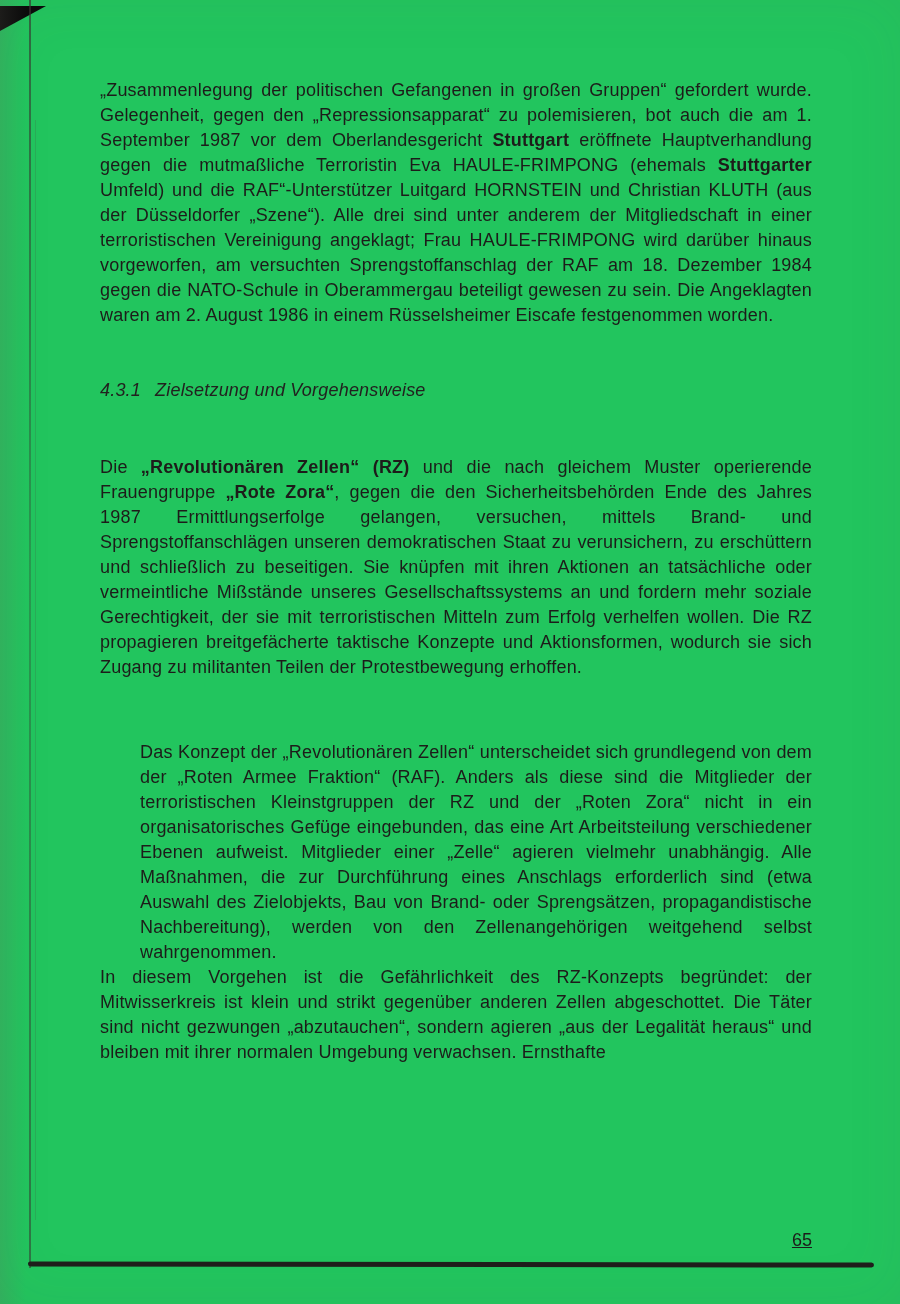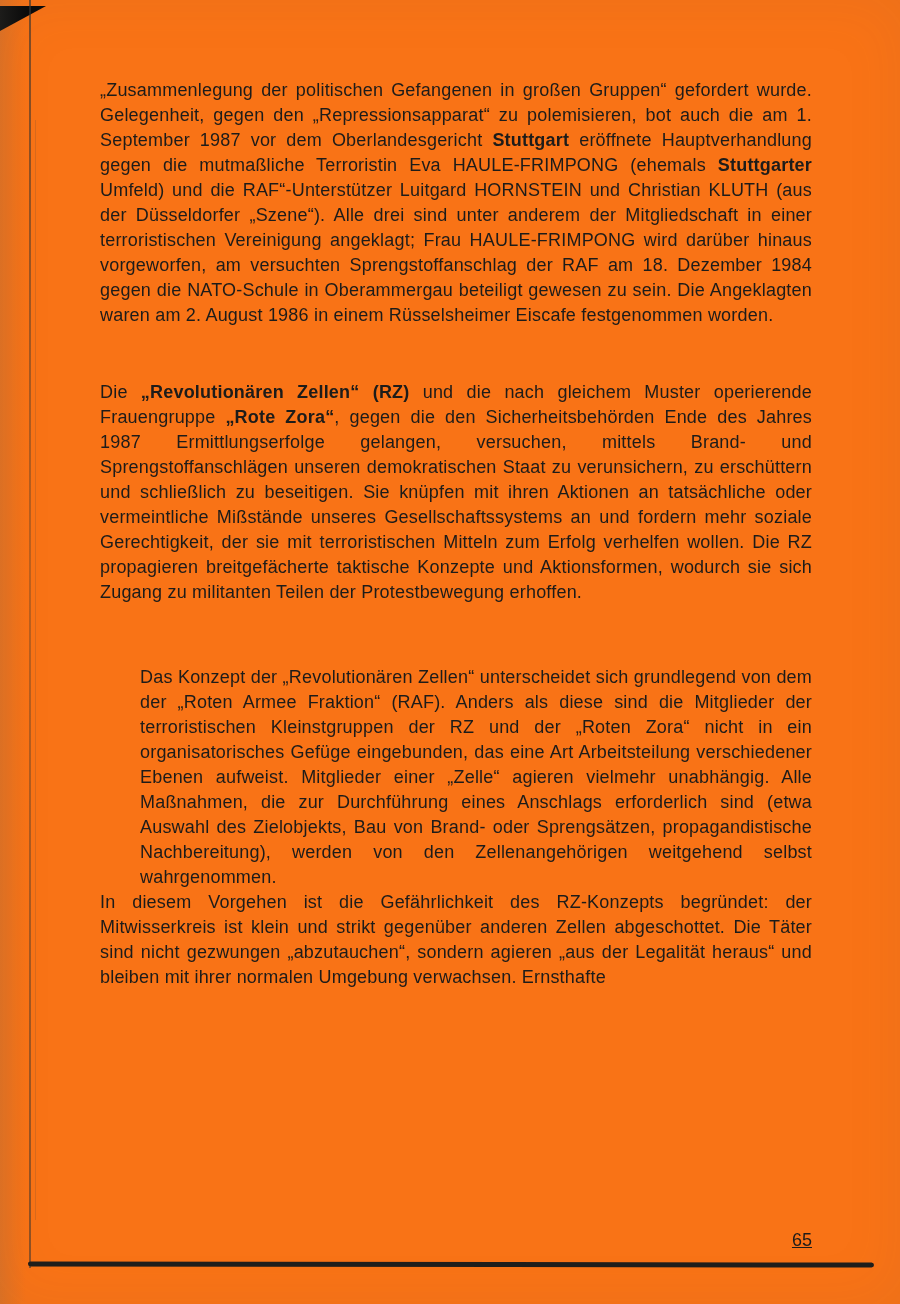--- a/index.html
+++ b/index.html
@@ -5,21 +5,21 @@
 <style>
   html, body {
     margin: 0;
     padding: 0;
     background: #d8d5cf;
   }
   .scan-page {
     position: relative;
     width: 900px;
     height: 1304px;
-    background: #f97316;
+    background: #22c55e;
     overflow: hidden;
     font-family: "Liberation Sans", "DejaVu Sans", sans-serif;
     box-shadow: inset 0 0 60px rgba(90, 85, 75, 0.08);
   }
 
   
   .corner-flag {
     position: absolute;
     left: 0;
     top: 6px;
@@ -125,20 +125,23 @@
   <div class="left-shade"></div>
   <div class="left-line"></div>
   <div class="left-line-faint"></div>
   <div class="bottom-line"></div>
 
   <main class="content">
 
     <p class="body-para para-1"><span>„Zusammenlegung der politischen Gefangenen in großen Gruppen“ gefordert wurde. Gelegenheit, gegen den „Repressionsapparat“ zu polemisieren, bot auch die am 1. September 1987 vor dem Oberlandesgericht </span><strong>Stuttgart</strong><span> eröffnete Hauptverhandlung gegen die mutmaßliche Terroristin Eva HAULE-FRIMPONG (ehemals </span><strong>Stuttgarter</strong><span> Umfeld) und die RAF“-Unterstützer Luitgard HORNSTEIN und Christian KLUTH (aus der Düsseldorfer „Szene“). Alle drei sind unter anderem der Mitgliedschaft in einer terroristischen Vereinigung angeklagt; Frau HAULE-FRIMPONG wird darüber hinaus vorgeworfen, am versuchten Sprengstoffanschlag der RAF am 18. Dezember 1984 gegen die NATO-Schule in Oberammergau beteiligt gewesen zu sein. Die Angeklagten waren am 2. August 1986 in einem Rüsselsheimer Eiscafe festgenommen worden.</span></p>
 
 
+    <h3 class="subsection-heading">
+      <span class="sub-num">4.3.1</span><span class="sub-title">Zielsetzung und Vorgehensweise</span>
+    </h3>
 
     <p class="body-para para-2"><span>Die </span><strong>„Revolutionären Zellen“ (RZ)</strong><span> und die nach gleichem Muster operierende Frauengruppe </span><strong>„Rote Zora“</strong><span>, gegen die den Sicherheitsbehörden Ende des Jahres 1987 Ermittlungserfolge gelangen, versuchen, mittels Brand- und Sprengstoffanschlägen unseren demokratischen Staat zu verunsichern, zu erschüttern und schließlich zu beseitigen. Sie knüpfen mit ihren Aktionen an tatsächliche oder vermeintliche Mißstände unseres Gesellschaftssystems an und fordern mehr soziale Gerechtigkeit, der sie mit terroristischen Mitteln zum Erfolg verhelfen wollen. Die RZ propagieren breitgefächerte taktische Konzepte und Aktionsformen, wodurch sie sich Zugang zu militanten Teilen der Protestbewegung erhoffen.</span></p>
 
     <p class="body-para para-3"><span>Das Konzept der „Revolutionären Zellen“ unterscheidet sich grundlegend von dem der „Roten Armee Fraktion“ (RAF). Anders als diese sind die Mitglieder der terroristischen Kleinstgruppen der RZ und der „Roten Zora“ nicht in ein organisatorisches Gefüge eingebunden, das eine Art Arbeitsteilung verschiedener Ebenen aufweist. Mitglieder einer „Zelle“ agieren vielmehr unabhängig. Alle Maßnahmen, die zur Durchführung eines Anschlags erforderlich sind (etwa Auswahl des Zielobjekts, Bau von Brand- oder Sprengsätzen, propagandistische Nachbereitung), werden von den Zellenangehörigen weitgehend selbst wahrgenommen.</span></p>
 
     <p class="body-para para-4"><span>In diesem Vorgehen ist die Gefährlichkeit des RZ-Konzepts begründet: der Mitwisserkreis ist klein und strikt gegenüber anderen Zellen abgeschottet. Die Täter sind nicht gezwungen „abzutauchen“, sondern agieren „aus der Legalität heraus“ und bleiben mit ihrer normalen Umgebung verwachsen. Ernsthafte</span></p>
 
   </main>
 
   <div class="page-number">65</div>

